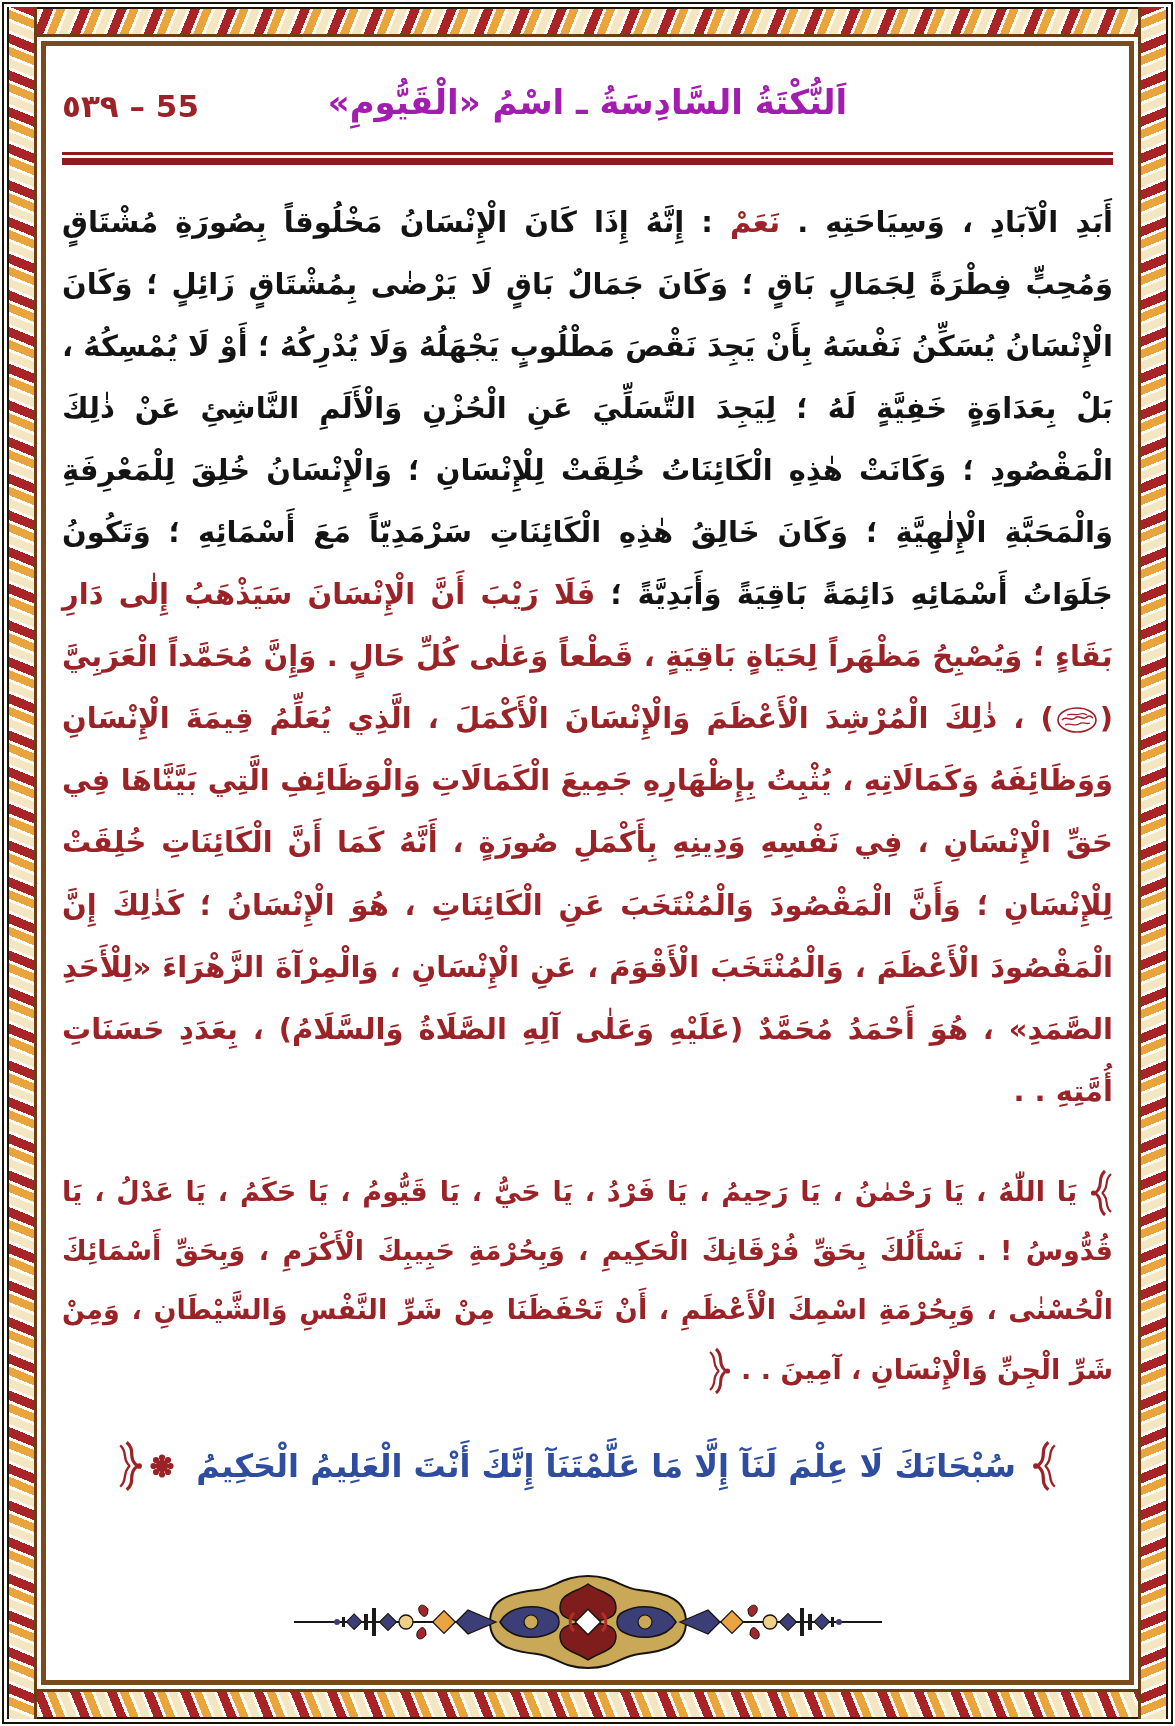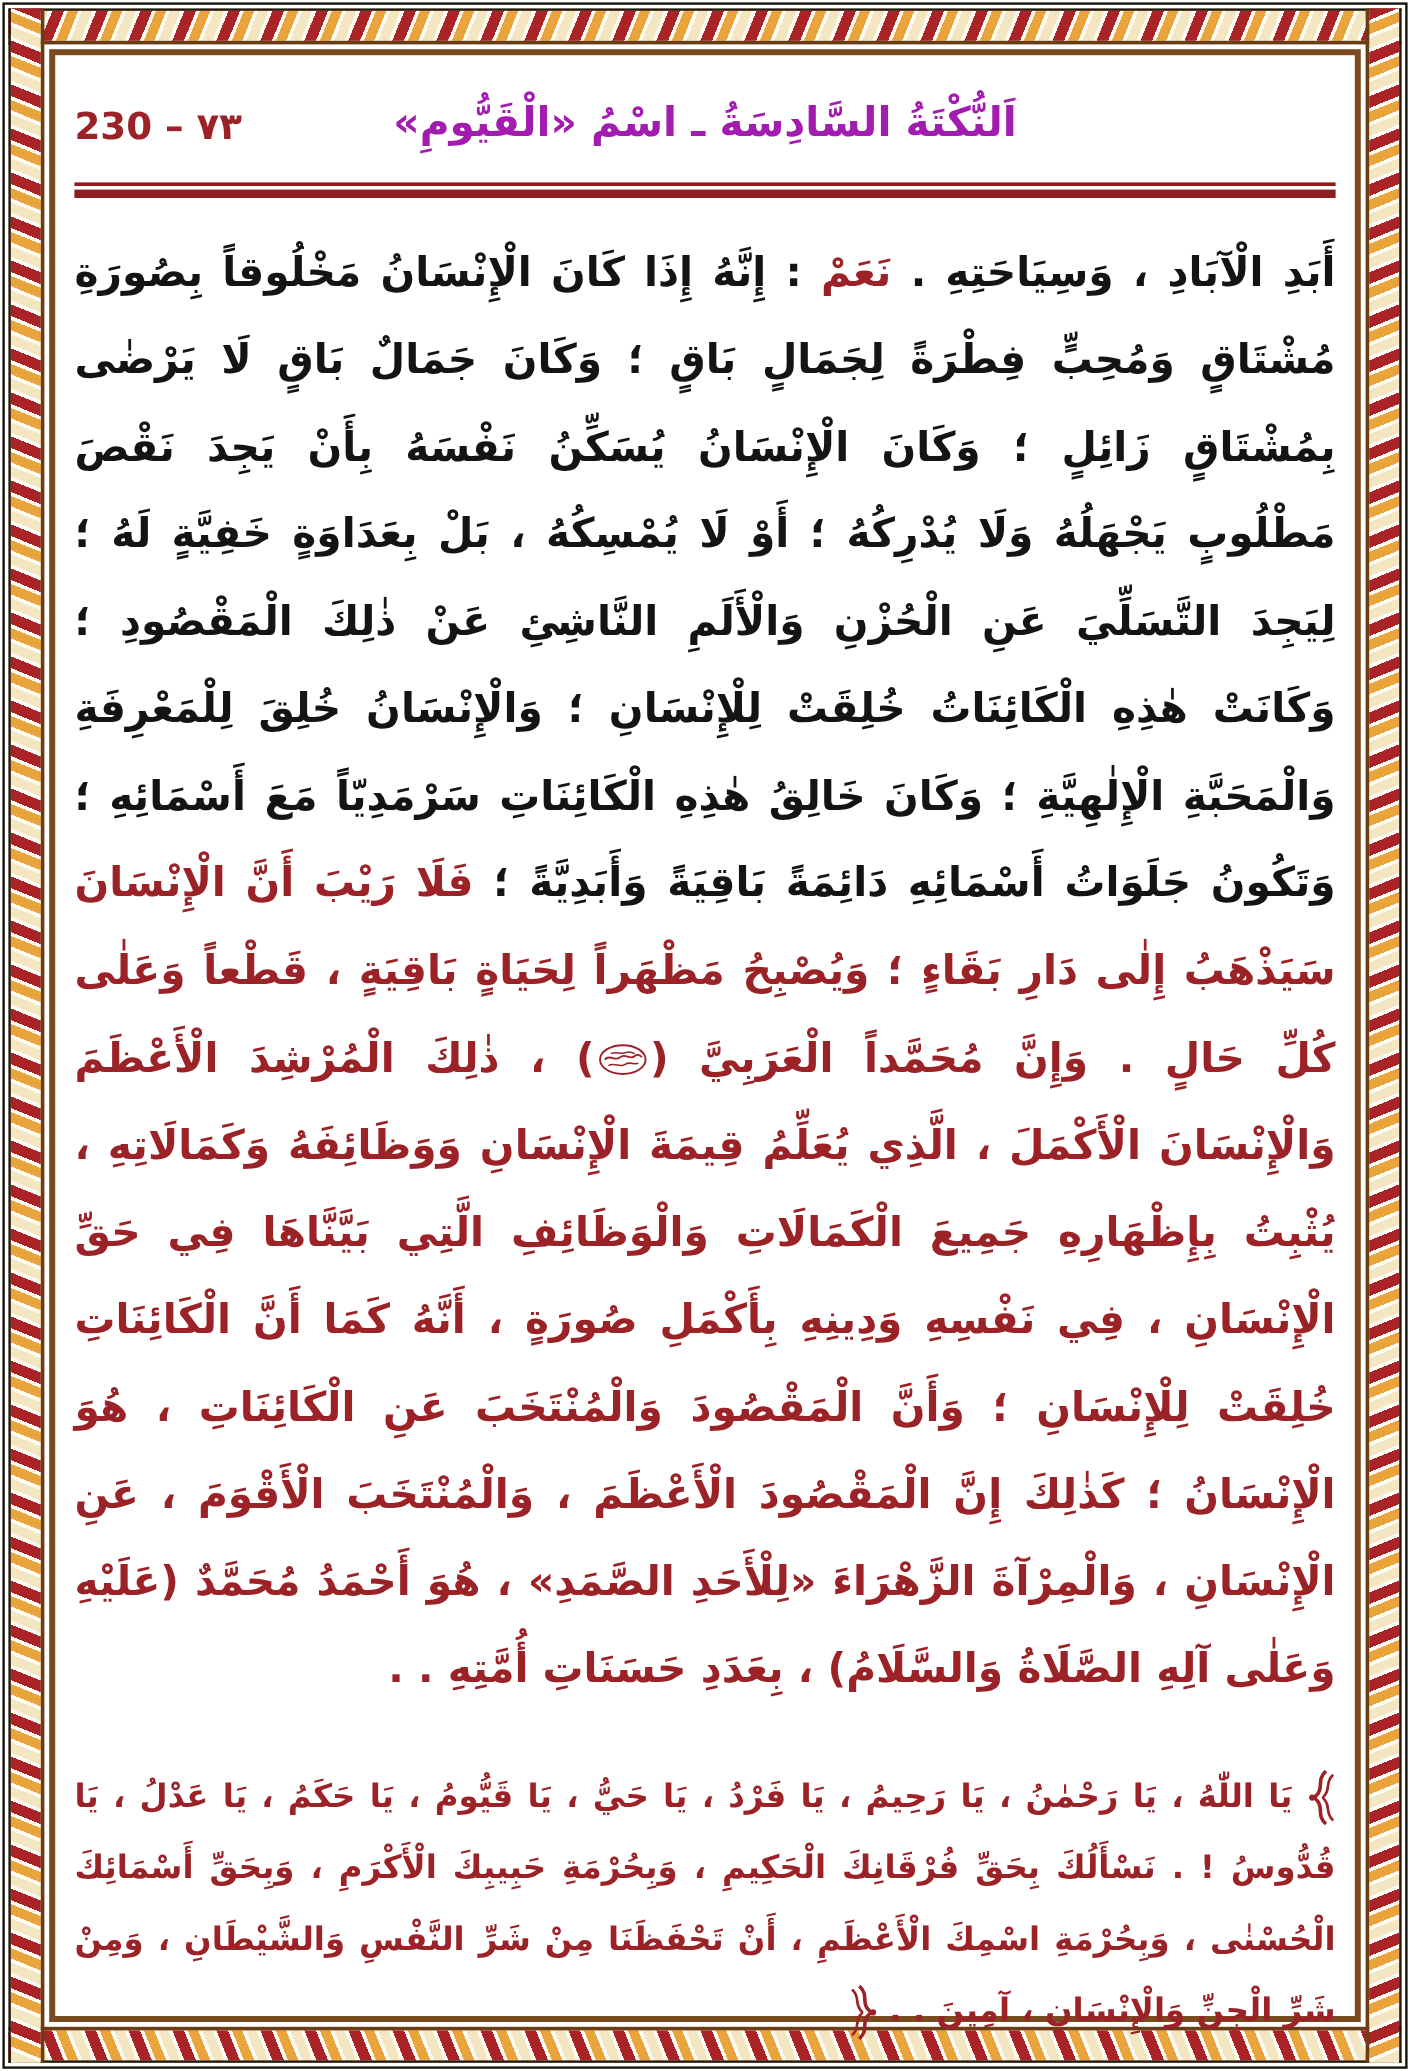--- a/index.html
+++ b/index.html
@@ -25,21 +25,21 @@
   .inner-brown{position:absolute;inset:41px;border:5px solid #7c4a1f;pointer-events:none;}
   
   .content{position:absolute;left:62px;right:62px;top:78px;direction:rtl;}
   .header-row{position:relative;height:66px;}
   .page-num{position:absolute;left:0;top:10px;direction:rtl;
             font-size:31px;font-weight:bold;color:#9b2328;}
   .page-title{position:absolute;left:0;right:0;text-align:center;top:4px;
               font-size:34px;font-weight:bold;color:#a21caf;}
   .rule-thin{height:3px;background:#8e1b20;margin-top:8px;}
   .rule-thick{height:7px;background:#8e1b20;margin-top:3px;}
-  .body-par{margin-top:26px;font-size:34px;font-weight:bold;line-height:2.14;
+  .body-par{margin-top:26px;font-size:29px;font-weight:bold;line-height:2.14;
             color:#141414;text-align:justify;}
   .body-par .red{color:#9b2328;}
   .prayer-par{margin-top:40px;font-size:27px;font-weight:bold;line-height:2.2;
               color:#9b2328;text-align:justify;}
   .verse-row{margin-top:38px;text-align:center;white-space:nowrap;}
   .verse-text{font-size:32px;font-weight:bold;color:#2f4da0;vertical-align:middle;
               margin:0 10px;}
   .ornate-bracket{vertical-align:middle;}
   .flip{transform:scaleX(-1);}
   .rosette{vertical-align:middle;margin-right:6px;}
@@ -54,21 +54,21 @@
   <div class="frame-black"></div>
   <div class="band band-h band-top"></div>
   <div class="band band-h band-bottom"></div>
   <div class="band-v band band-left"></div>
   <div class="band-v band band-right"></div>
   <div class="inner-brown"></div>
 
   <div class="content">
 
     <div class="header-row">
-      <div class="page-num">٧٣ – 230</div>
+      <div class="page-num">55 – ٥٣٩</div>
       <div class="page-title">اَلنُّكْتَةُ السَّادِسَةُ ـ اسْمُ «الْقَيُّومِ»</div>
     </div>
     <div class="rule-thin"></div>
     <div class="rule-thick"></div>
 
     <p class="body-par" dir="rtl"><span>أَبَدِ الْآبَادِ ، وَسِيَاحَتِهِ . </span><span class="red">نَعَمْ</span><span> : إِنَّهُ إِذَا كَانَ الْإِنْسَانُ مَخْلُوقاً بِصُورَةِ مُشْتَاقٍ وَمُحِبٍّ فِطْرَةً لِجَمَالٍ بَاقٍ ؛ وَكَانَ جَمَالٌ بَاقٍ لَا يَرْضٰى بِمُشْتَاقٍ زَائِلٍ ؛ وَكَانَ الْإِنْسَانُ يُسَكِّنُ نَفْسَهُ بِأَنْ يَجِدَ نَقْصَ مَطْلُوبٍ يَجْهَلُهُ وَلَا يُدْرِكُهُ ؛ أَوْ لَا يُمْسِكُهُ ، بَلْ بِعَدَاوَةٍ خَفِيَّةٍ لَهُ ؛ لِيَجِدَ التَّسَلِّيَ عَنِ الْحُزْنِ وَالْأَلَمِ النَّاشِئِ عَنْ ذٰلِكَ الْمَقْصُودِ ؛ وَكَانَتْ هٰذِهِ الْكَائِنَاتُ خُلِقَتْ لِلْإِنْسَانِ ؛ وَالْإِنْسَانُ خُلِقَ لِلْمَعْرِفَةِ وَالْمَحَبَّةِ الْإِلٰهِيَّةِ ؛ وَكَانَ خَالِقُ هٰذِهِ الْكَائِنَاتِ سَرْمَدِيّاً مَعَ أَسْمَائِهِ ؛ وَتَكُونُ جَلَوَاتُ أَسْمَائِهِ دَائِمَةً بَاقِيَةً وَأَبَدِيَّةً ؛ </span><span class="red">فَلَا رَيْبَ أَنَّ الْإِنْسَانَ سَيَذْهَبُ إِلٰى دَارِ بَقَاءٍ ؛ وَيُصْبِحُ مَظْهَراً لِحَيَاةٍ بَاقِيَةٍ ، قَطْعاً وَعَلٰى كُلِّ حَالٍ . وَإِنَّ مُحَمَّداً الْعَرَبِيَّ </span>
   <span class="seal-wrap" style="color:#9b2328;">(<svg class="seal" width="42" height="28" viewBox="0 0 42 28">
     <ellipse cx="21" cy="14" rx="19" ry="12" fill="none" stroke="#9b2328" stroke-width="1.6"></ellipse>
     <path d="M6 14 c4 -5 9 2 13 -2 c4 -4 8 3 12 -1 c2 -2 4 -1 6 1" fill="none" stroke="#9b2328" stroke-width="1.5"></path>
     <path d="M9 19 c5 -3 10 2 14 -1 c4 -3 8 1 11 -1" fill="none" stroke="#9b2328" stroke-width="1.3"></path>
@@ -89,20 +89,21 @@
         <circle cx="4.5" cy="25" r="2.6" fill="#9b2328"></circle>
       </svg>
     </p>
 
     <div class="verse-row" dir="rtl">
       <svg class="ornate-bracket" width="26" height="58" viewBox="0 0 24 50">
         <path d="M16 3 C8 10 14 16 9 22 C6 25 6 25 9 28 C14 34 8 40 16 47" stroke="#9b2328" stroke-width="3" fill="none"></path>
         <path d="M22 6 C15 12 20 17 15 23 C13 25 13 25 15 27 C20 33 15 38 22 44" stroke="#9b2328" stroke-width="2.2" fill="none"></path>
         <circle cx="4.5" cy="25" r="2.6" fill="#9b2328"></circle>
       </svg>
+      <span class="verse-text">سُبْحَانَكَ لَا عِلْمَ لَنَآ إِلَّا مَا عَلَّمْتَنَآ إِنَّكَ أَنْتَ الْعَلِيمُ الْحَكِيمُ</span>
       <svg class="rosette" width="26" height="26" viewBox="0 0 26 26">
         <g fill="#9b2328">
           <circle cx="13" cy="13" r="6.2"></circle>
           <circle cx="13" cy="4.5" r="3.1"></circle>
             <circle cx="13" cy="21.5" r="3.1"></circle>
           <circle cx="4.5" cy="13" r="3.1"></circle>
             <circle cx="21.5" cy="13" r="3.1"></circle>
           <circle cx="7" cy="7" r="3.1"></circle>
             <circle cx="19" cy="7" r="3.1"></circle>
           <circle cx="7" cy="19" r="3.1"></circle>

